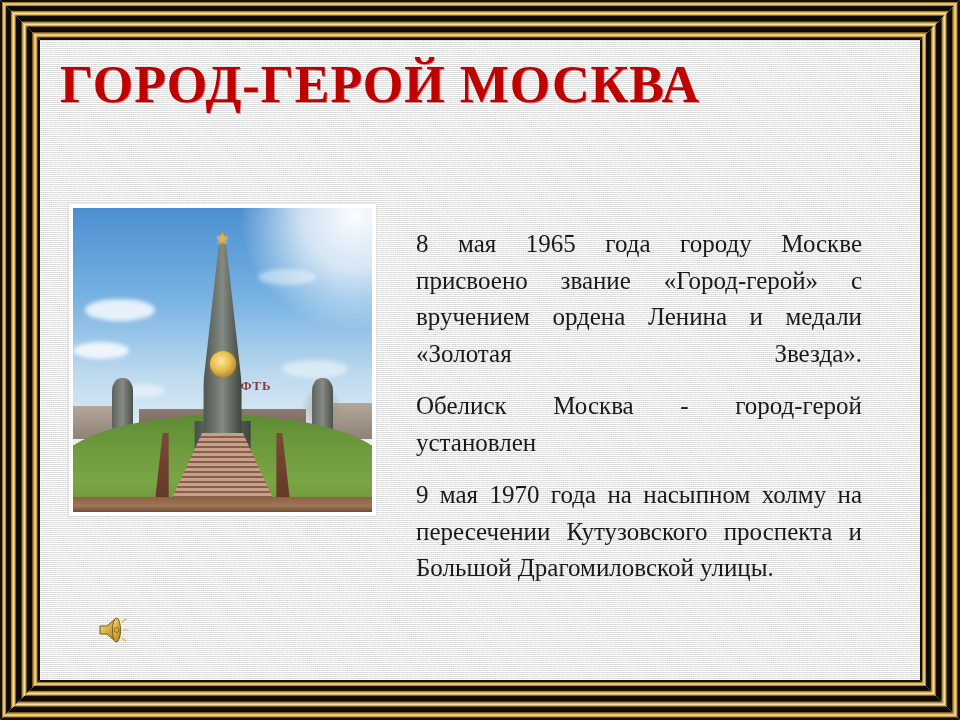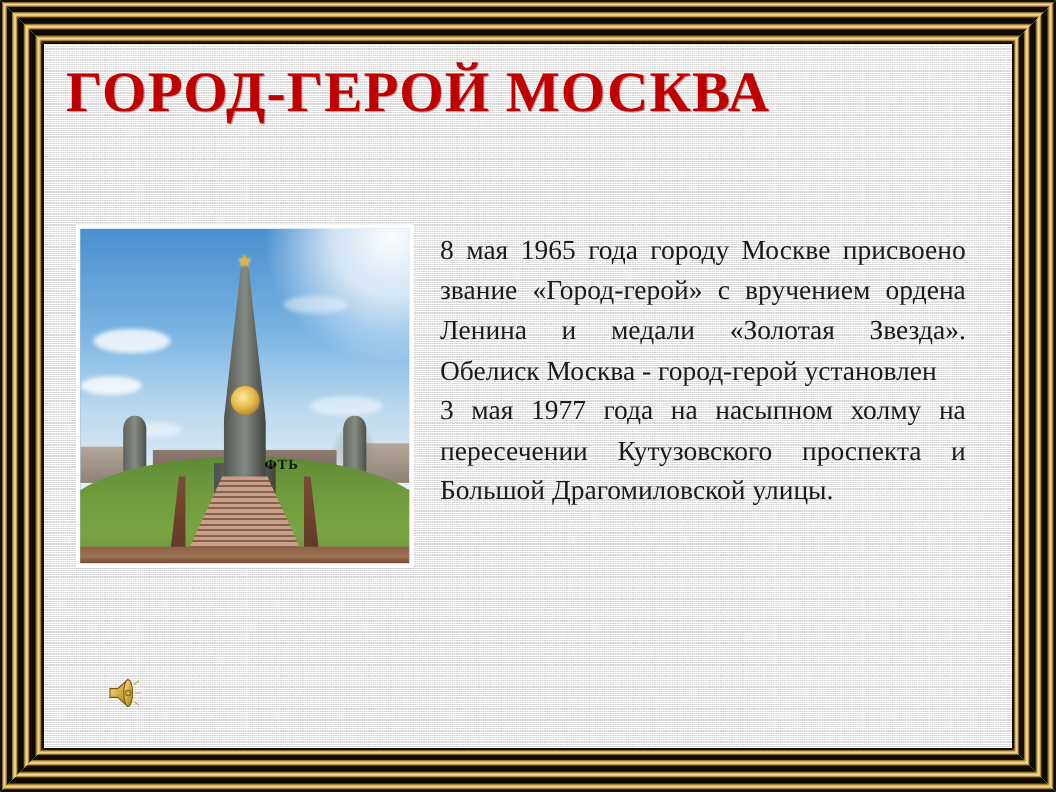--- a/index.html
+++ b/index.html
@@ -229,44 +229,43 @@
   .ph-bldg-l { left: 0; width: 15%; height: 11%; background: linear-gradient(to bottom,#b4a79a,#8e8276); }
   .ph-bldg-r { right: 0; width: 15%; height: 12%; background: linear-gradient(to bottom,#b4a79a,#8e8276); }
   .ph-tree {
     position: absolute; right: 10%; bottom: 27%;
     width: 40px; height: 44px;
     background: radial-gradient(ellipse at 50% 55%, rgba(150,140,125,.65) 0%, rgba(150,140,125,.18) 58%, rgba(150,140,125,0) 72%);
   }
   .ph-letters {
     position: absolute;
     left: 56%; top: 56%;
-    color: #000000;
+    color: #7f1d1d;
     font-family: "Liberation Serif", serif;
     font-weight: bold;
     font-size: 13px;
     letter-spacing: 1px;
     opacity: .85;
-    margin-top: 36px;
   }
 
   
   #bodytext {
     position: absolute;
     left: 400px;
     top: 210px;
     width: 478px;
     z-index: 10;
     color: #1a1a1a;
     font-family: "Liberation Serif", serif;
     font-size: 25px;
     line-height: 1.46;
     text-align: justify;
     text-justify: inter-word;
   }
-  #bodytext p { margin: 0; }
+  #bodytext p { margin: 16px; }
   #bodytext p.last-justified { text-align-last: justify; }
 
   
   #sound-icon {
     position: absolute;
     left: 95px;
     top: 613px;
     width: 40px;
     height: 34px;
     z-index: 12;
@@ -321,21 +320,21 @@
       <div class="ph-stair-rail-l"></div>
       <div class="ph-stair-rail-r"></div>
       <div class="ph-stairs"></div>
       <div class="ph-plaza"></div>
     </div>
   </div>
 
   <div id="bodytext">
     <p class="last-justified">8 мая 1965 года городу Москве присвоено звание «Город-герой» с вручением ордена Ленина и медали «Золотая Звезда».</p>
     <p>Обелиск Москва - город-герой установлен</p>
-    <p>3 мая 1977 года на насыпном холму на пересечении Кутузовского проспекта и Большой Драгомиловской улицы.</p>
+    <p>9 мая 1970 года на насыпном холму на пересечении Кутузовского проспекта и Большой Драгомиловской улицы.</p>
   </div>
 
   <div id="sound-icon" title="">
     <svg width="40" height="34" viewBox="0 0 40 34" xmlns="http://www.w3.org/2000/svg">
       <defs>
         <linearGradient id="gold" x1="0" y1="0" x2="1" y2="1">
           <stop offset="0%" stop-color="#f7e49f"></stop>
           <stop offset="38%" stop-color="#e0b953"></stop>
           <stop offset="72%" stop-color="#c09a33"></stop>
           <stop offset="100%" stop-color="#8f6d1c"></stop>

